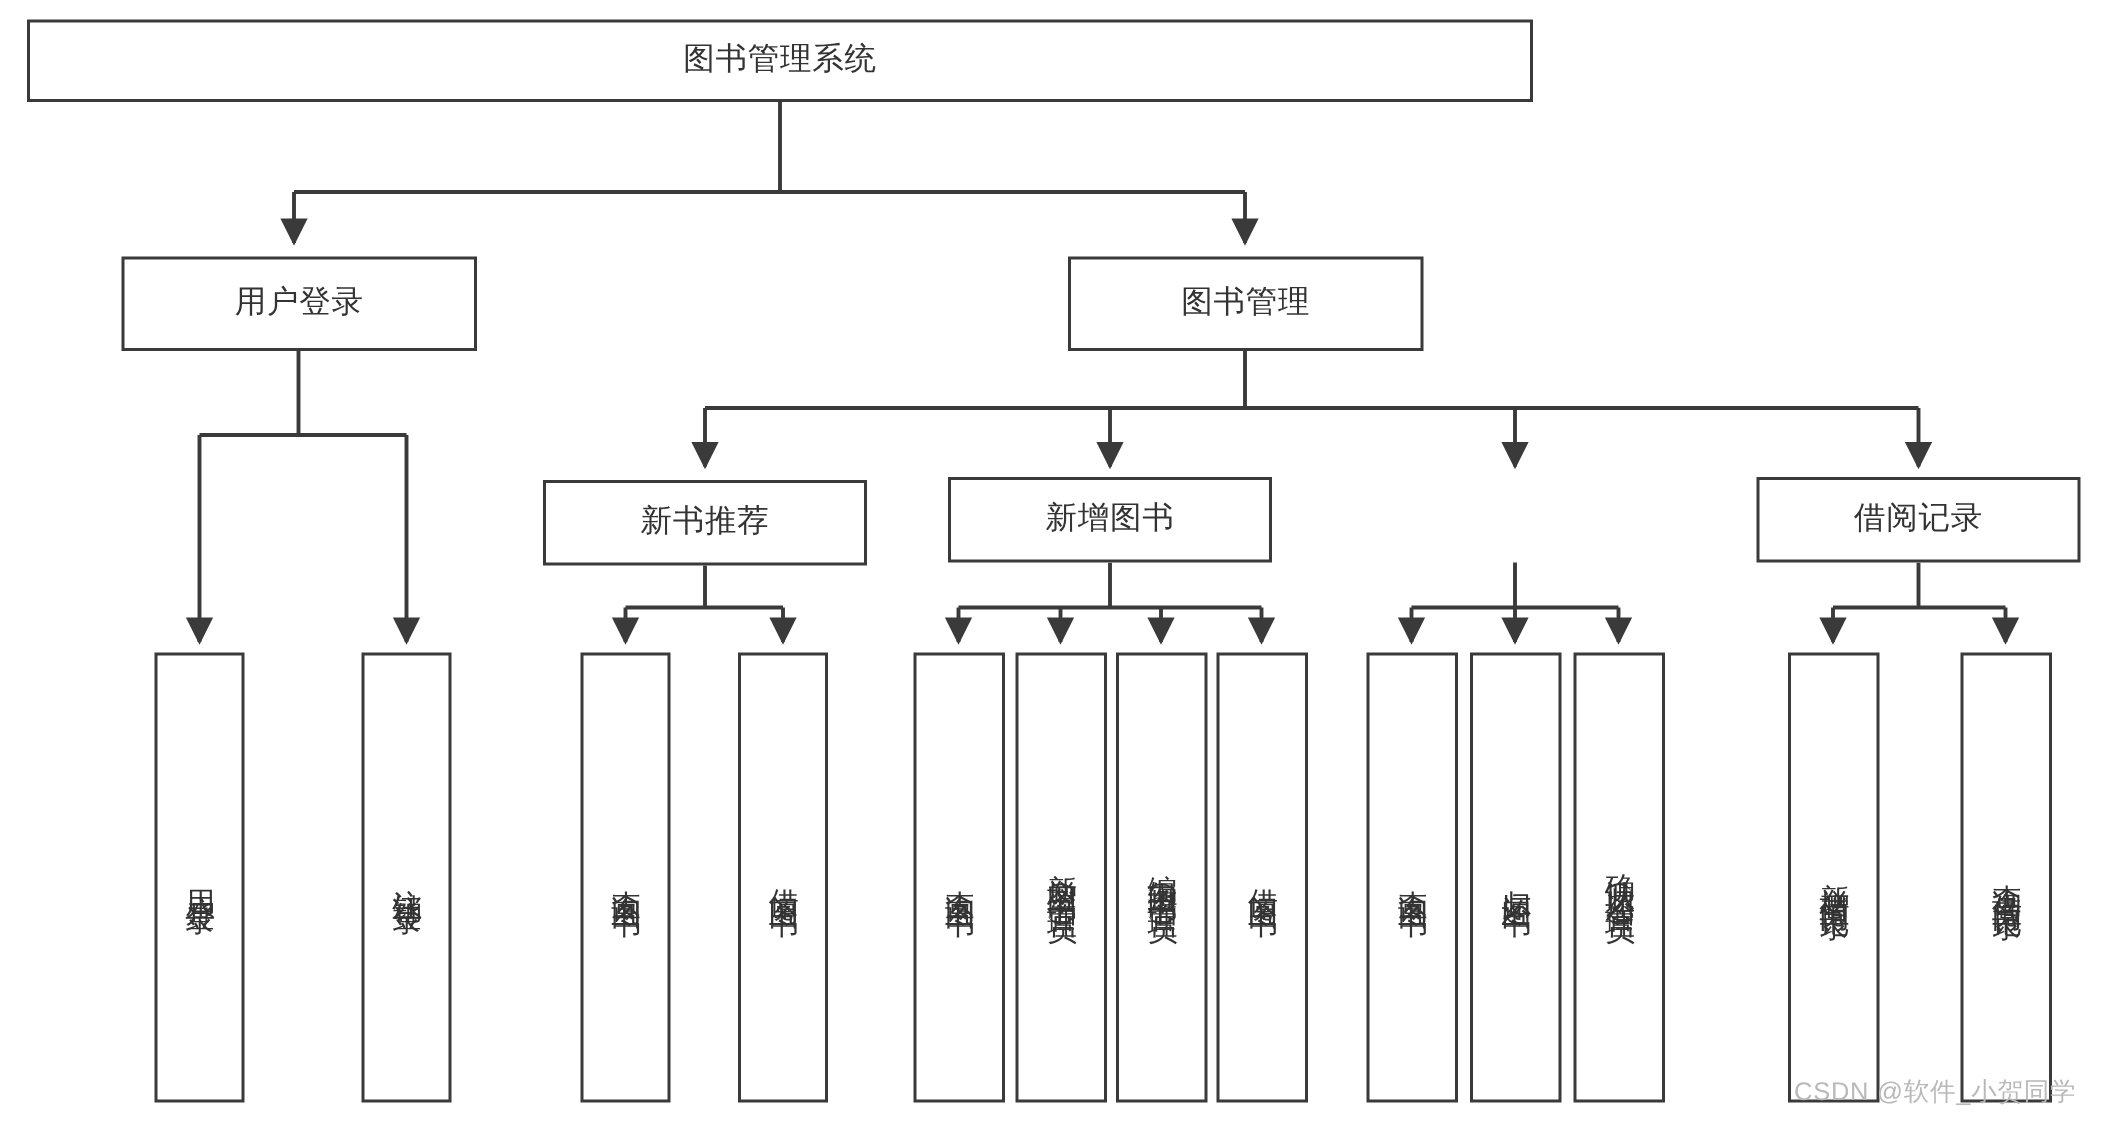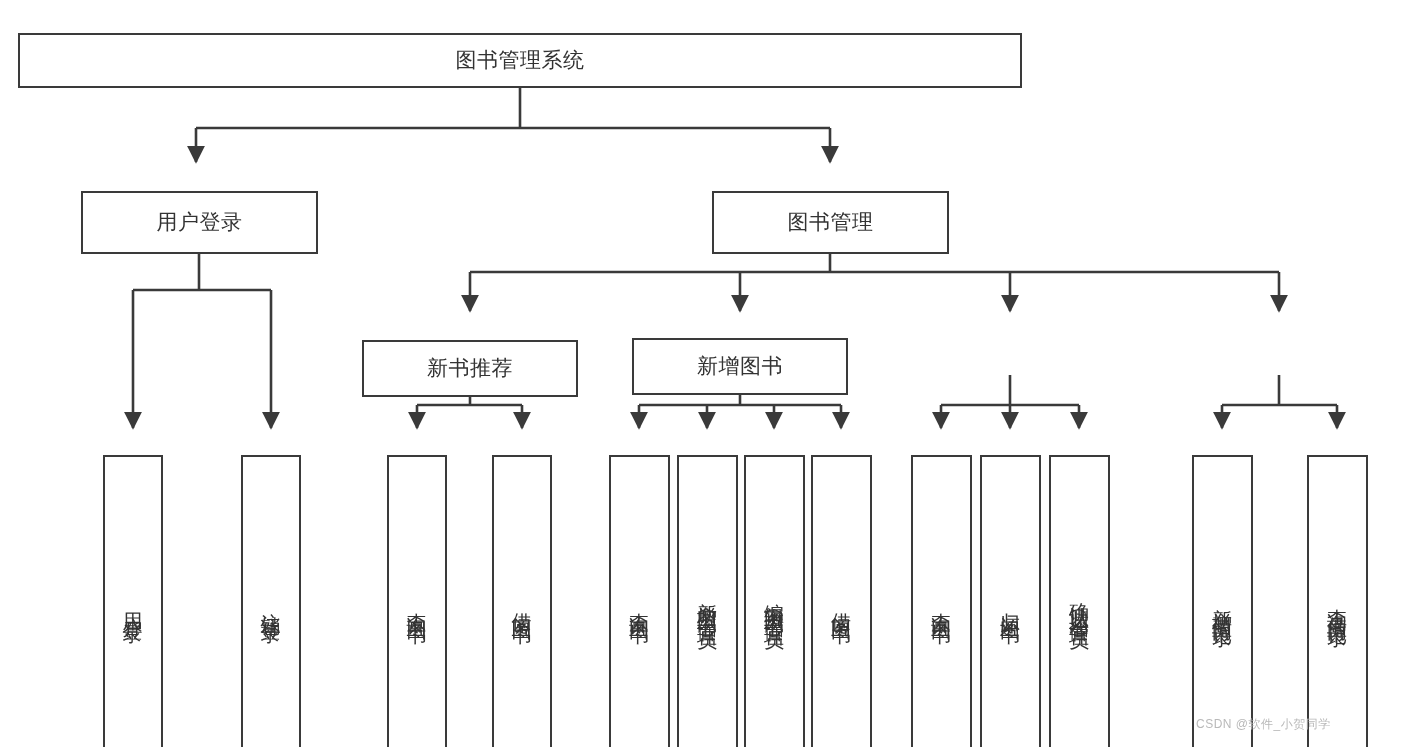--- a/index.html
+++ b/index.html
@@ -27,21 +27,20 @@
   }
   .node {
     position: absolute;
     box-sizing: border-box;
     border: 2px solid #3a3a3a;
     background: #ffffff;
     display: flex;
     align-items: center;
     justify-content: center;
     color: #333333;
-    margin-top: 20px;
   }
   .node .label {
     display: block;
     text-align: center;
     line-height: 1.18;
     color: #333333;
     white-space: nowrap;
   }
   .node.horiz .label {
     writing-mode: horizontal-tb;
@@ -58,21 +57,21 @@
   .node.vert .label {
     writing-mode: vertical-rl;
     text-orientation: upright;
     font-size: 20px;
     letter-spacing: 4px;
     line-height: 1.0;
   }
   .watermark {
     position: absolute;
     color: #b9b9b9;
-    font-size: 12px;
+    font-size: 17px;
     letter-spacing: 0.5px;
     white-space: nowrap;
     user-select: none;
   }
 </style>
 </head>
 <body>
 
 <div id="canvas">
 
@@ -136,20 +135,23 @@
   <div class="node horiz" style="left:712px; top:171px; width:237px; height:63px;">
     <span class="label">图书管理</span>
   </div>
 
   <div class="node horiz" style="left:362px; top:320px; width:216px; height:57px;">
     <span class="label">新书推荐</span>
   </div>
   <div class="node horiz" style="left:632px; top:318px; width:216px; height:57px;">
     <span class="label">新增图书</span>
   </div>
+  <div class="node horiz" style="left:1171px; top:318px; width:216px; height:57px;">
+    <span class="label">借阅记录</span>
+  </div>
 
   <div class="node vert" style="left:103px; top:435px; width:60px; height:300px;">
     <span class="label">用户登录</span>
   </div>
   <div class="node vert" style="left:241px; top:435px; width:60px; height:300px;">
     <span class="label">注销登录</span>
   </div>
 
   <div class="node vert" style="left:387px; top:435px; width:60px; height:300px;">
     <span class="label">查询图书</span>

